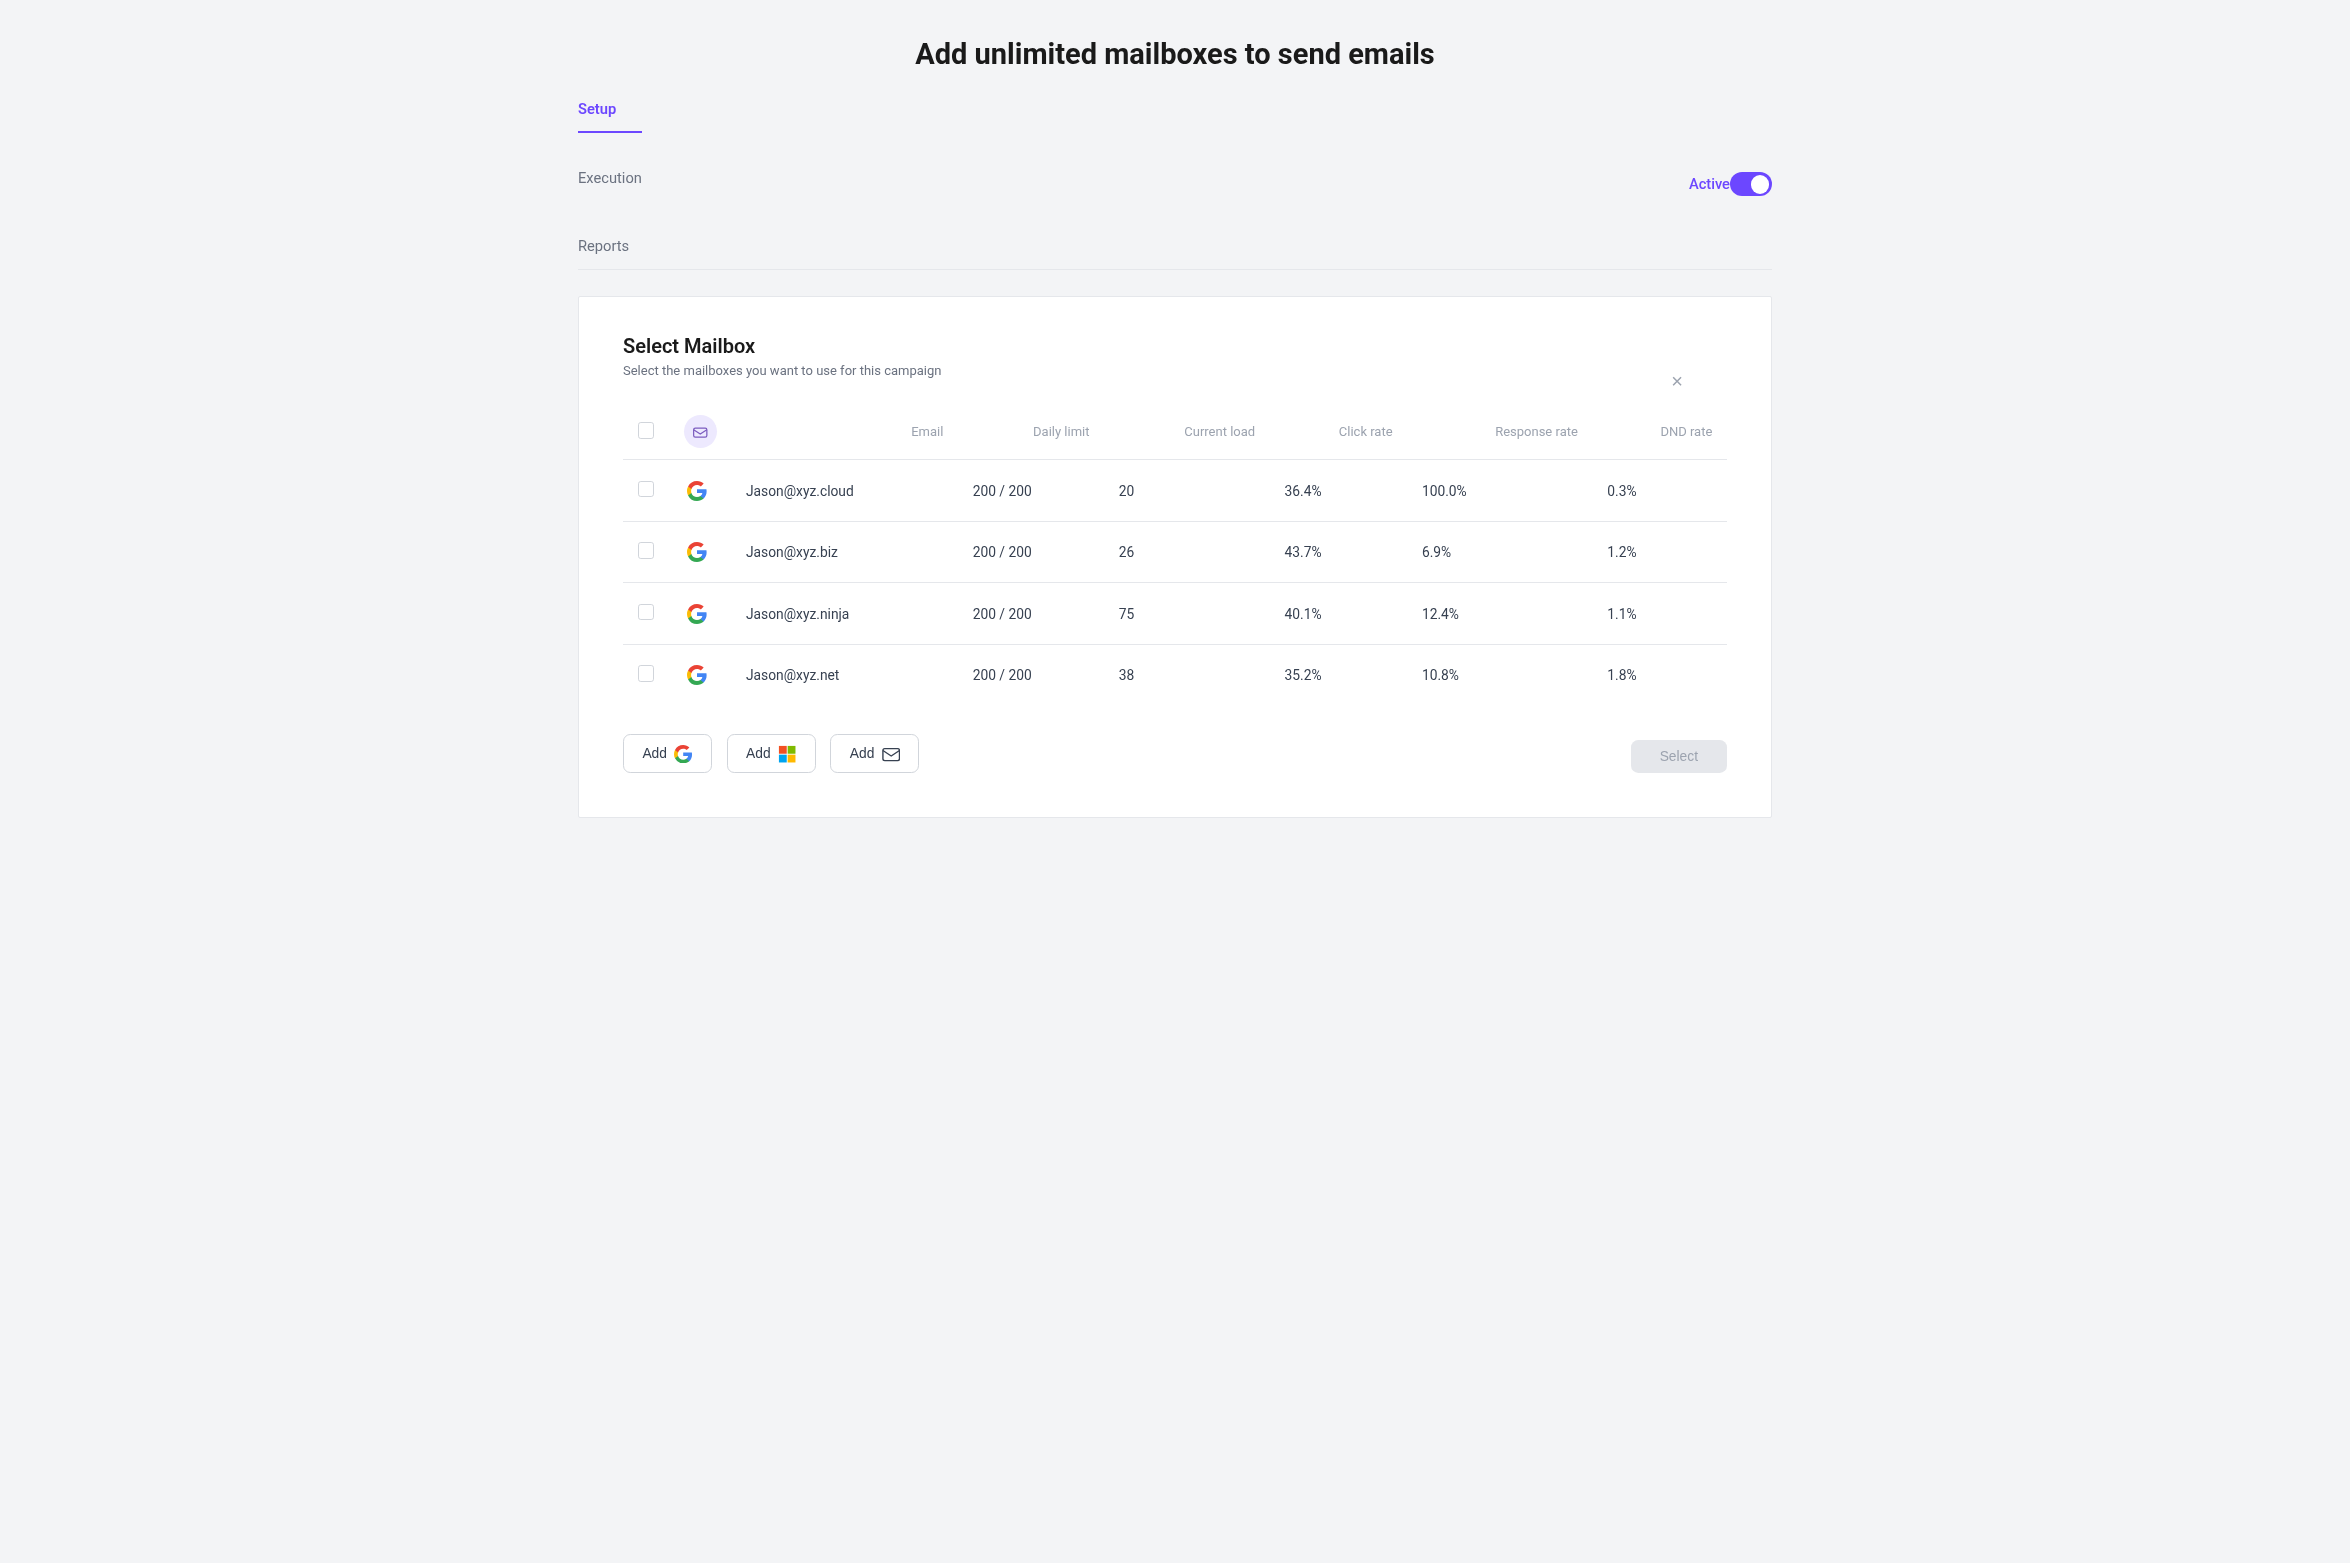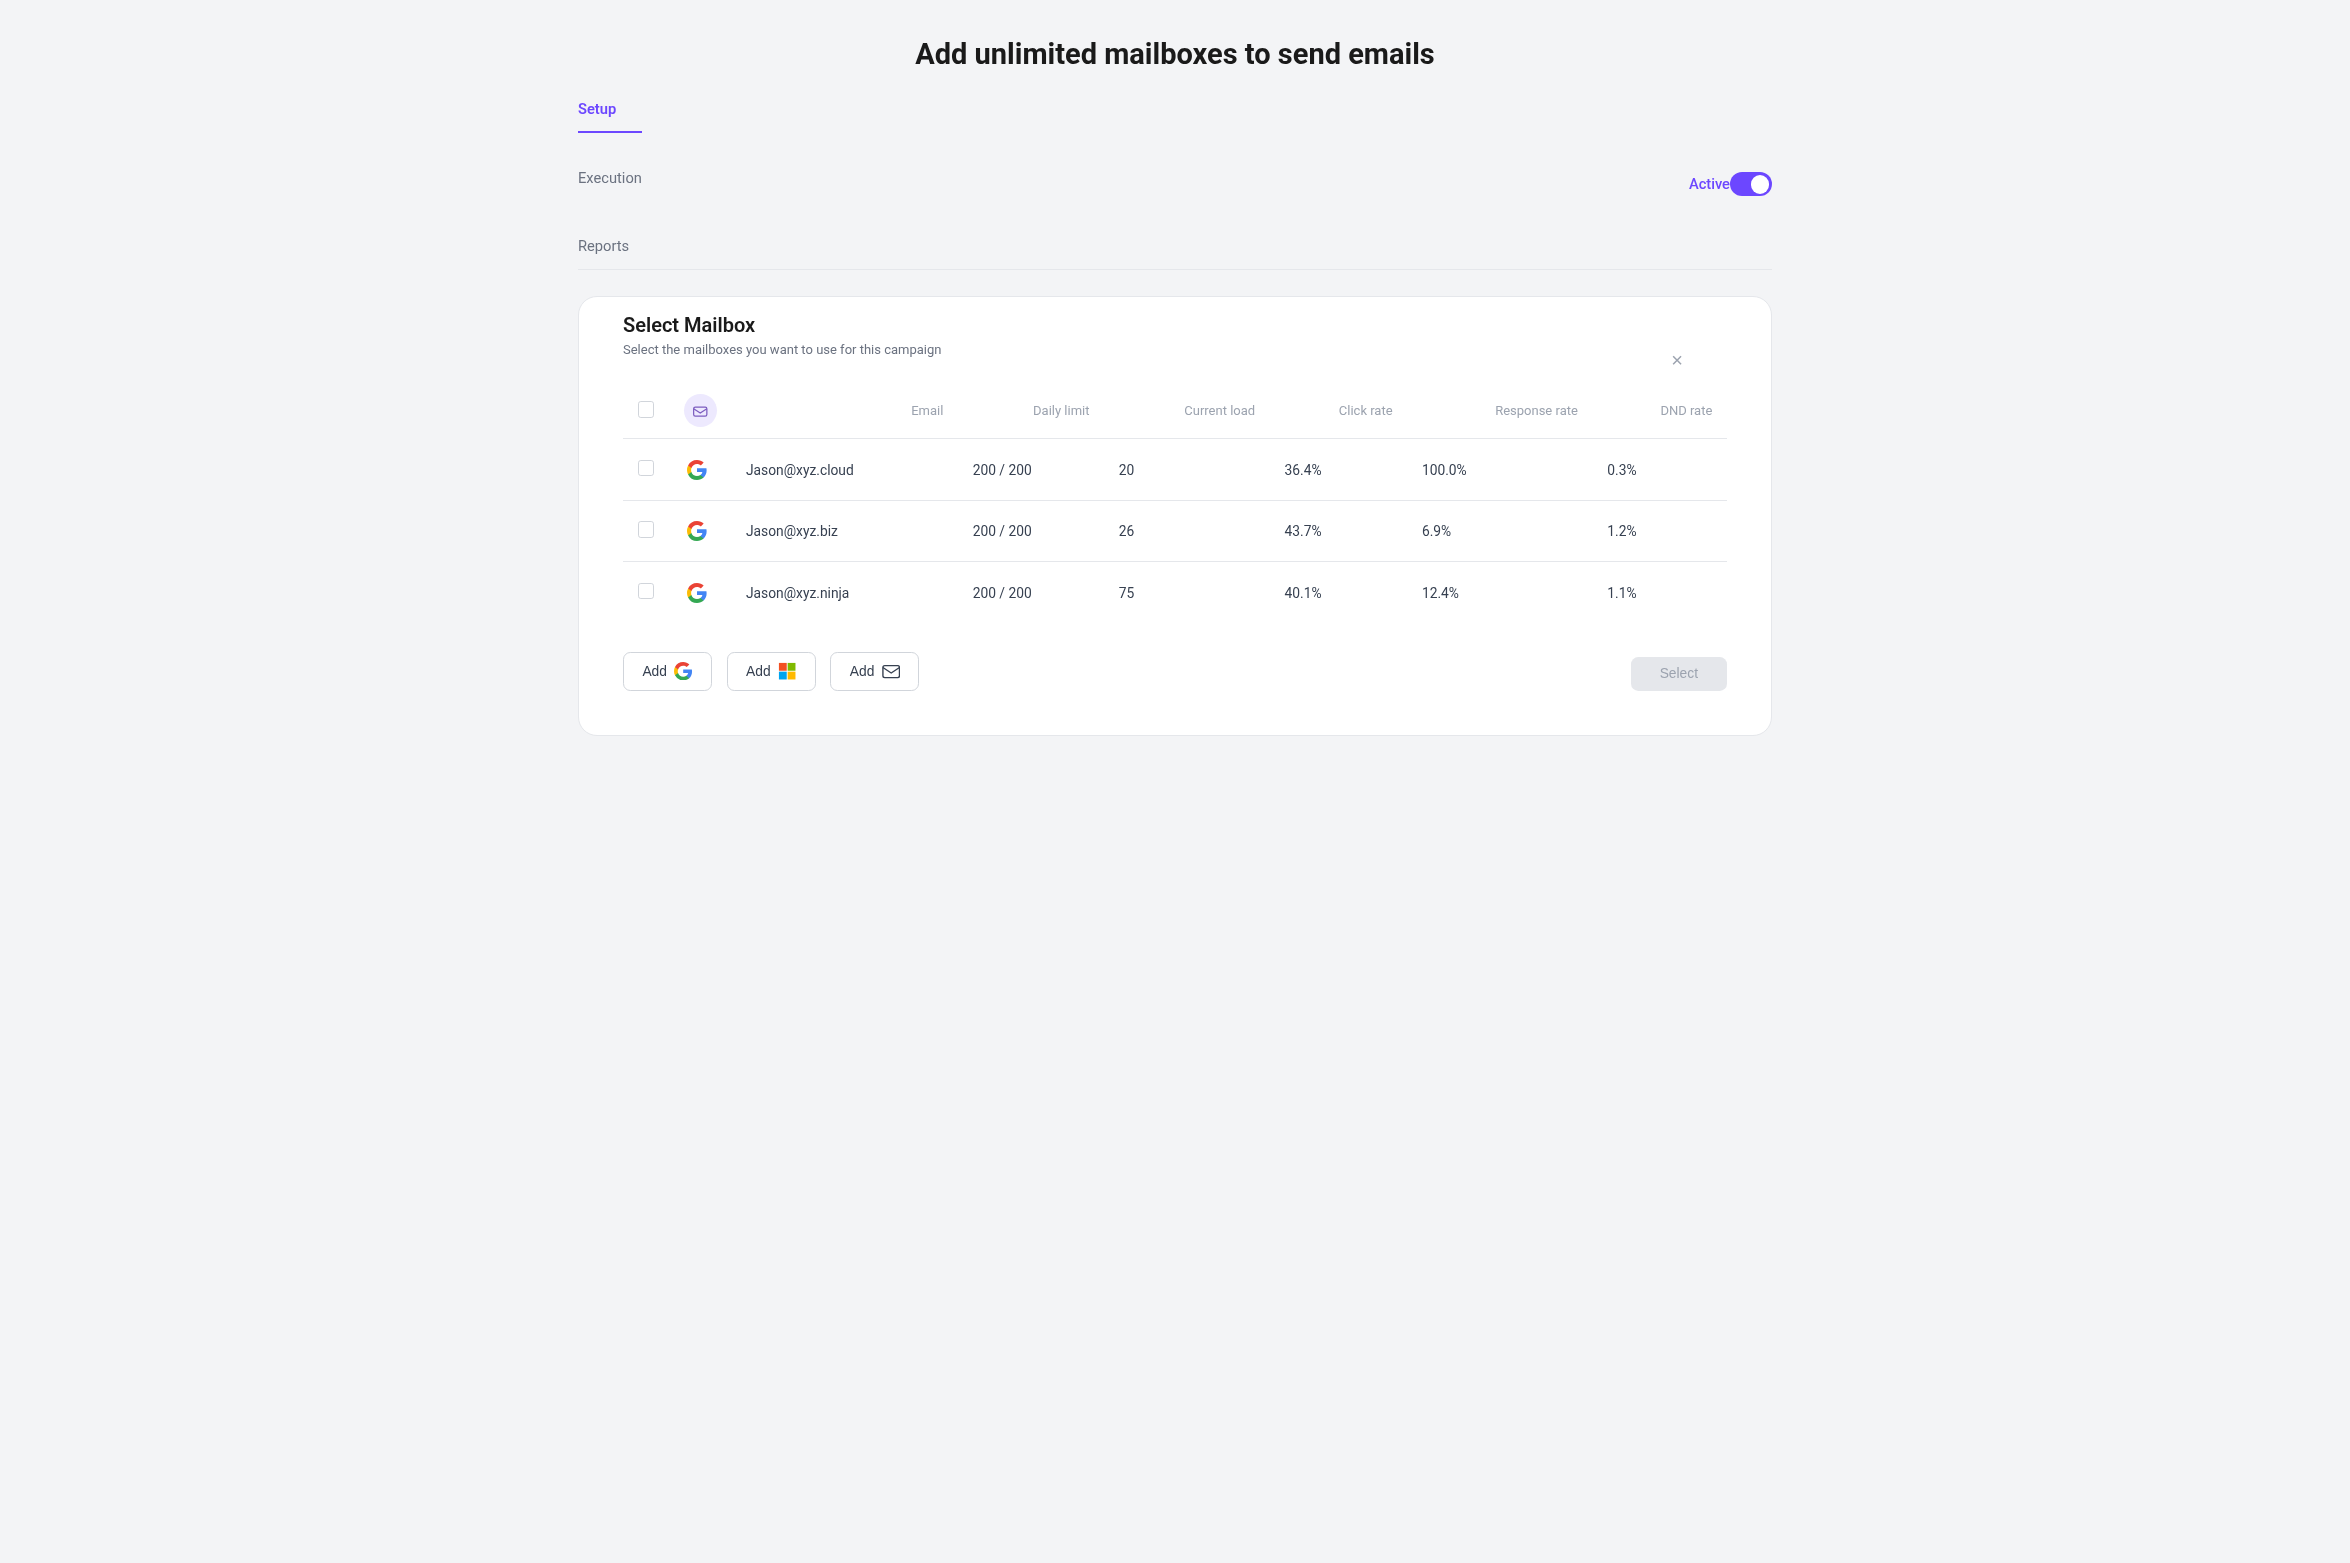--- a/index.html
+++ b/index.html
@@ -80,23 +80,23 @@
       border-radius: 50%;
       top: 2.8px;
       right: 2.8px;
       transition: transform 0.2s;
     }
     
     .card {
       width: 100%;
       max-width: 1194px;
       background: #fff;
-      border-radius: 19px;
+      border-radius: 2px;
       border: 0.9px solid #e5e7eb;
-      padding: 16px 44px 44px 44px;
+      padding: 37px 44px 44px 44px;
     }
     .card-header {
       margin-bottom: 26px;
     }
     .card-title {
       font-size: 20px;
       font-weight: 600;
       color: #1a1a1a;
       margin-bottom: 5.5px;
     }
@@ -327,20 +327,41 @@
         </svg>
       </div>
     </td>
     <td>Jason@xyz.ninja</td>
     <td>200 / 200</td>
     <td>75</td>
     <td>40.1%</td>
     <td>12.4%</td>
     <td>1.1%</td>
   </tr>
+          <tr>
+    <td class="checkbox-cell">
+      <span class="custom-checkbox"></span>
+    </td>
+    <td class="icon-cell">
+      <div class="google-g">
+        <svg width="20" height="20" viewBox="0 0 20 20" xmlns="http://www.w3.org/2000/svg">
+          <path d="M19.6 10.23c0-.68-.06-1.36-.18-2H10v3.79h5.4a4.6 4.6 0 01-2 3.02v2.5h3.23c1.9-1.75 3-4.33 3-7.31z" fill="#4285F4"></path>
+          <path d="M10 20c2.7 0 4.97-.9 6.62-2.46l-3.23-2.5c-.9.6-2.04.96-3.39.96-2.6 0-4.8-1.75-5.59-4.1H1.08v2.58A9.99 9.99 0 0010 20z" fill="#34A853"></path>
+          <path d="M4.41 11.9A5.98 5.98 0 014.1 10c0-.66.12-1.3.31-1.9V5.52H1.08A9.99 9.99 0 000 10c0 1.61.38 3.13 1.08 4.48l3.33-2.58z" fill="#FBBC05"></path>
+          <path d="M10 3.96c1.47 0 2.79.5 3.83 1.5l2.87-2.87C14.97.99 12.7 0 10 0A9.99 9.99 0 001.08 5.52l3.33 2.58C5.2 5.71 7.4 3.96 10 3.96z" fill="#EA4335"></path>
+        </svg>
+      </div>
+    </td>
+    <td>Jason@xyz.net</td>
+    <td>200 / 200</td>
+    <td>38</td>
+    <td>35.2%</td>
+    <td>10.8%</td>
+    <td>1.8%</td>
+  </tr>
         </tbody>
     </table>
 
     <div class="card-footer">
       <div class="footer-left">
         <button class="add-btn">
           <span>Add</span>
 
           <svg width="18.4" height="18.4" viewBox="0 0 20 20" xmlns="http://www.w3.org/2000/svg">
             <path d="M19.6 10.23c0-.68-.06-1.36-.18-2H10v3.79h5.4a4.6 4.6 0 01-2 3.02v2.5h3.23c1.9-1.75 3-4.33 3-7.31z" fill="#4285F4"></path>

